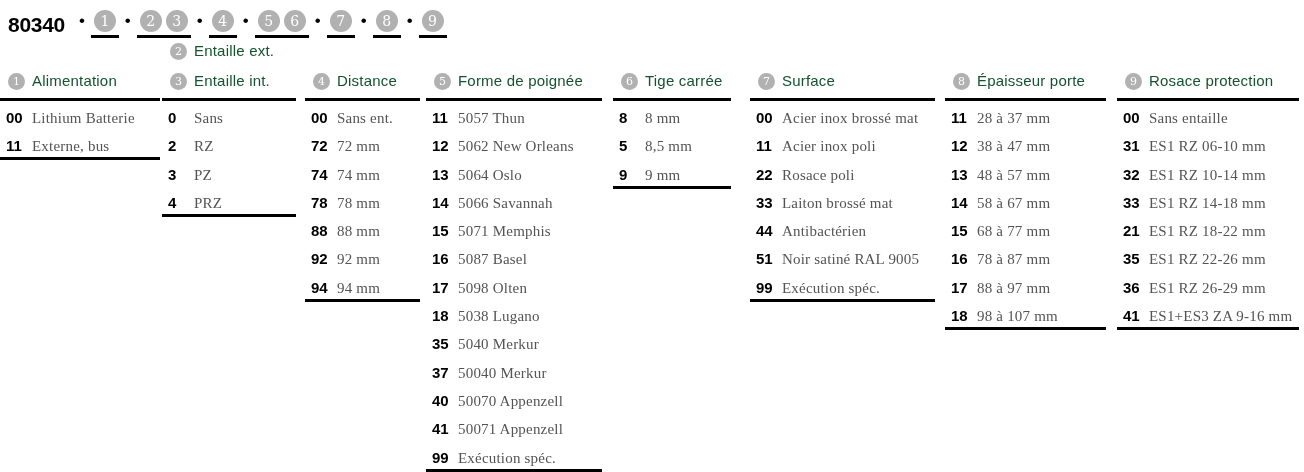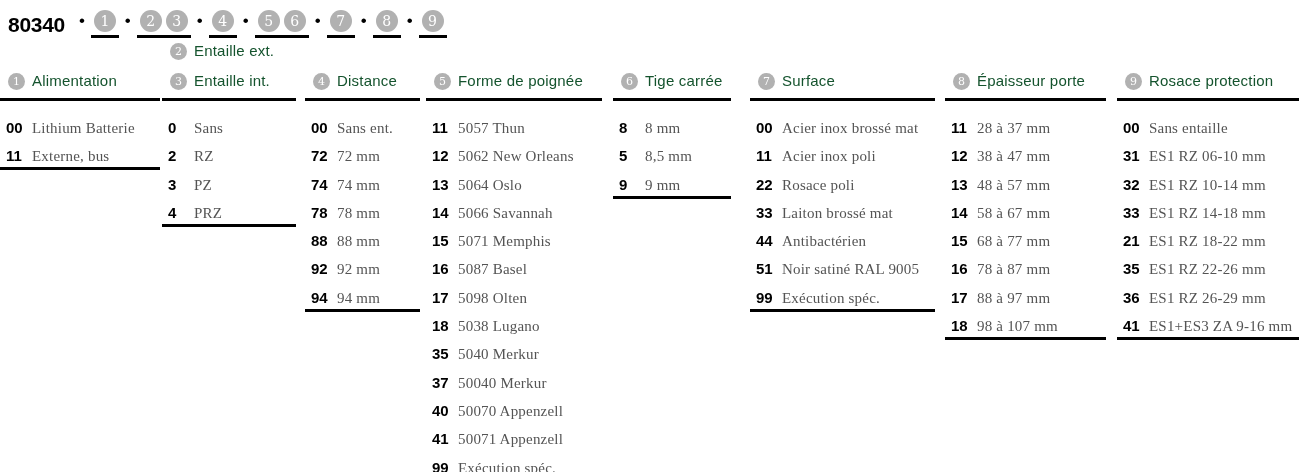--- a/index.html
+++ b/index.html
@@ -52,21 +52,21 @@
     width:17px; height:17px; border-radius:50%; background:#b1b1b1;
     color:#fff; font-family:"DejaVu Serif", serif; font-size:11px;
     display:flex; align-items:center; justify-content:center;
     flex:none; line-height:1;
   }
   .header-label {
     font-size:15px; color:#14532d; letter-spacing:0.2px; white-space:nowrap;
     line-height:16px;
   }
 
-  .col-list { border-bottom:3px solid #000; padding-top:9px;margin-top:10px; }
+  .col-list { border-bottom:3px solid #000; padding-top:9px; }
   .opt-row {
     display:flex; align-items:flex-start; height:28.3px;
     padding-left:6px; box-sizing:border-box;
   }
   .opt-row:last-child { height:19px; }
   .opt-code {
     flex:none; width:26px; font-size:15px; line-height:16px;
     font-weight:bold; color:#000;
   }
   .opt-label {

